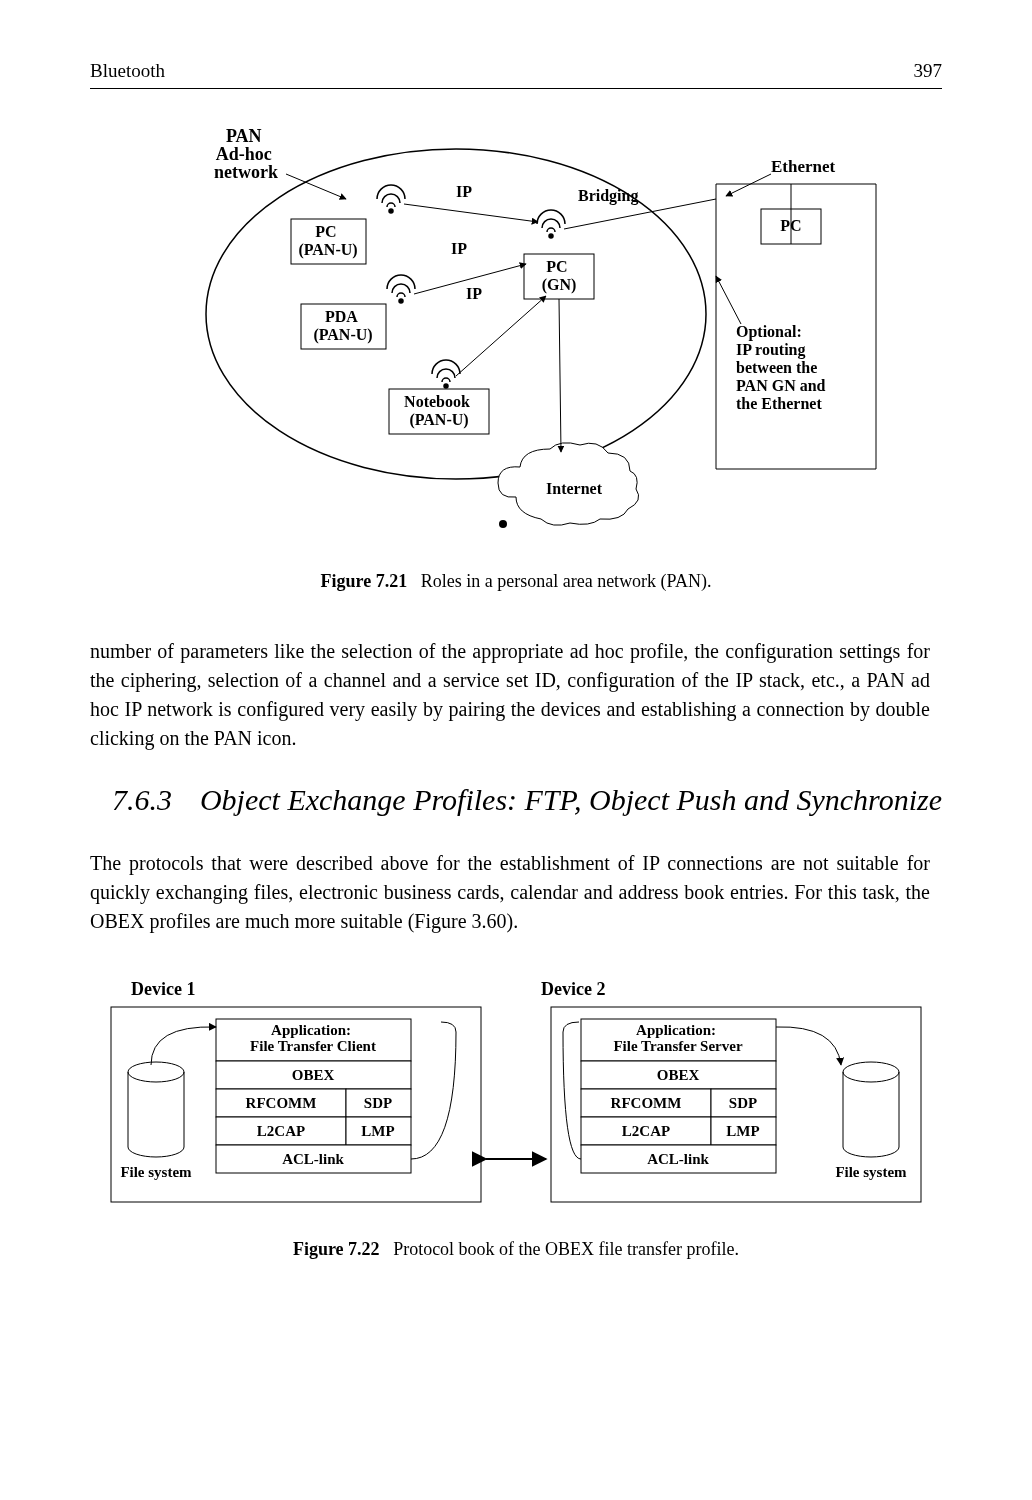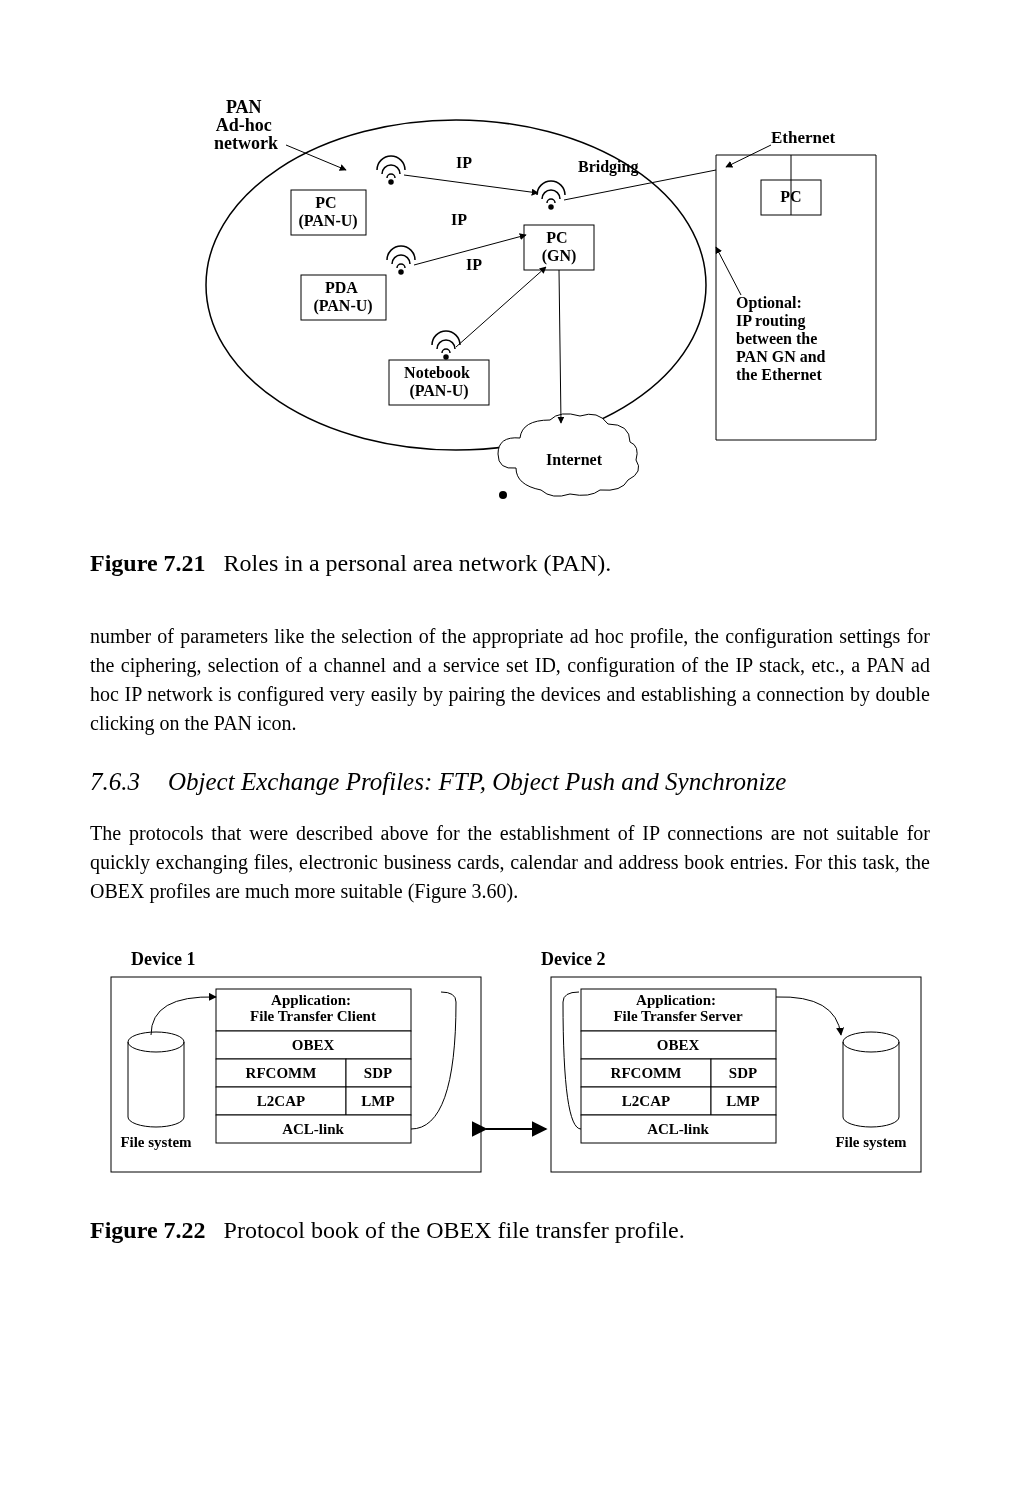--- a/index.html
+++ b/index.html
@@ -1,30 +1,34 @@
 <!DOCTYPE html>
 <html><head>
 <meta charset="utf-8">
 <style>
   html,body{margin:0;padding:0;background:#fff;font-family:"Times New Roman",Times,serif;color:#000;}
   .page{width:1032px;height:1500px;position:relative;padding:60px 90px 0 90px;box-sizing:border-box;}
   .run-head{display:flex;justify-content:space-between;font-size:19px;padding-bottom:6px;border-bottom:1px solid #000;}
   .fig{margin:35px 0 8px 0;font-weight:bold;}
   .fig svg{display:block;margin:0 auto;}
-  .fig-cap{font-size:24px;margin:20px 0 45px 0;}
+  .fig-cap{text-align:center;font-size:18px;margin:12px 0 45px 0;}
   .fig-cap .b{font-weight:bold;}
   p.body{font-size:20px;line-height:1.45;text-align:justify;margin:0 12px 30px 0;}
-  h3.sect{font-size:25px;font-style:italic;font-weight:normal;margin:30px 0 23px 0;}
+  h3.sect{font-size:30px;font-style:italic;font-weight:normal;margin:30px 0 32px 0;text-align:right;}
   h3.sect .num{margin-right:28px;}
 </style>
 </head>
 <body>
 
 <div class="page">
 
+  <div class="run-head">
+    <span>Bluetooth</span>
+    <span>397</span>
+  </div>
 
   <div class="fig">
     <svg width="740" height="435" viewBox="0 0 740 435">
       <defs>
         <marker id="ah" viewBox="0 0 10 10" refX="9" refY="5" markerWidth="7" markerHeight="7" orient="auto">
           <path d="M0 0 L10 5 L0 10 z" fill="#000"></path>
         </marker>
       </defs>
 
       <ellipse cx="310" cy="190" rx="250" ry="165" fill="none" stroke="#000" stroke-width="1.5"></ellipse>

